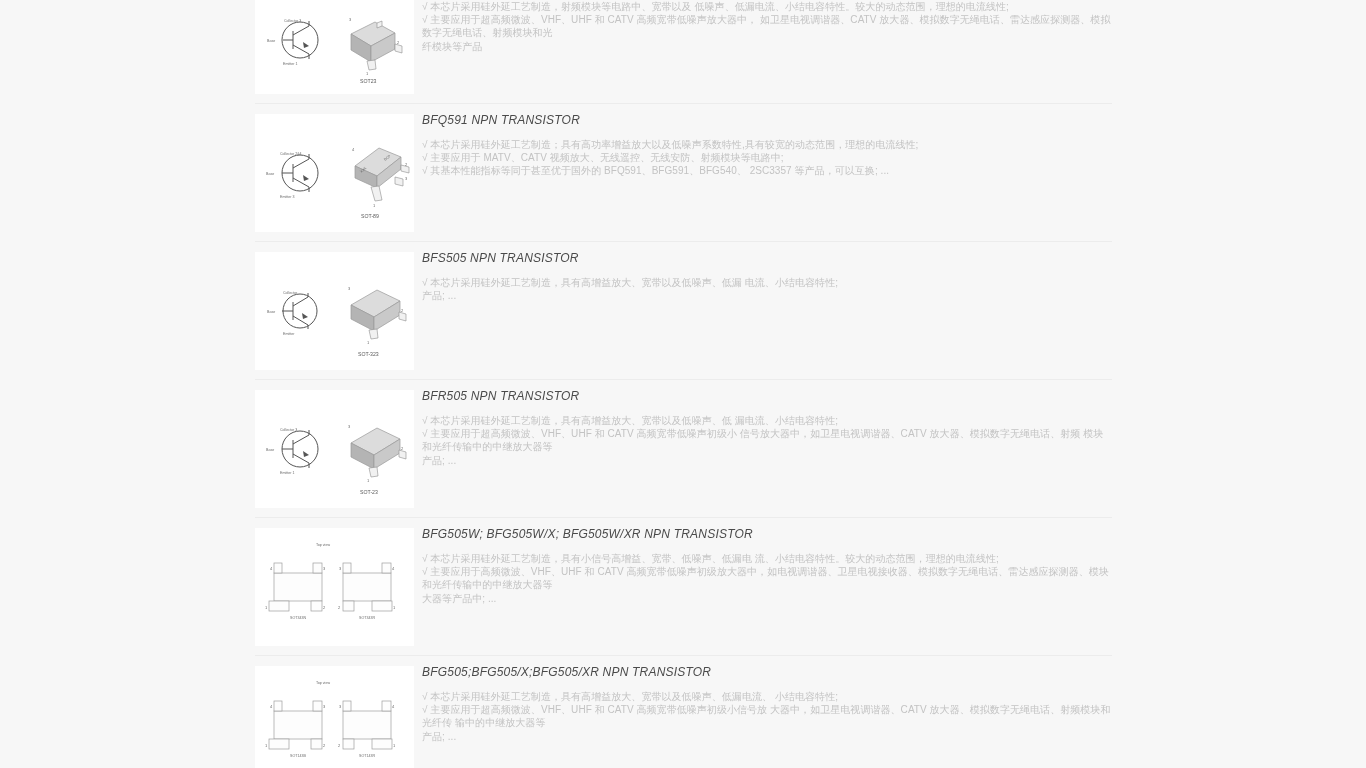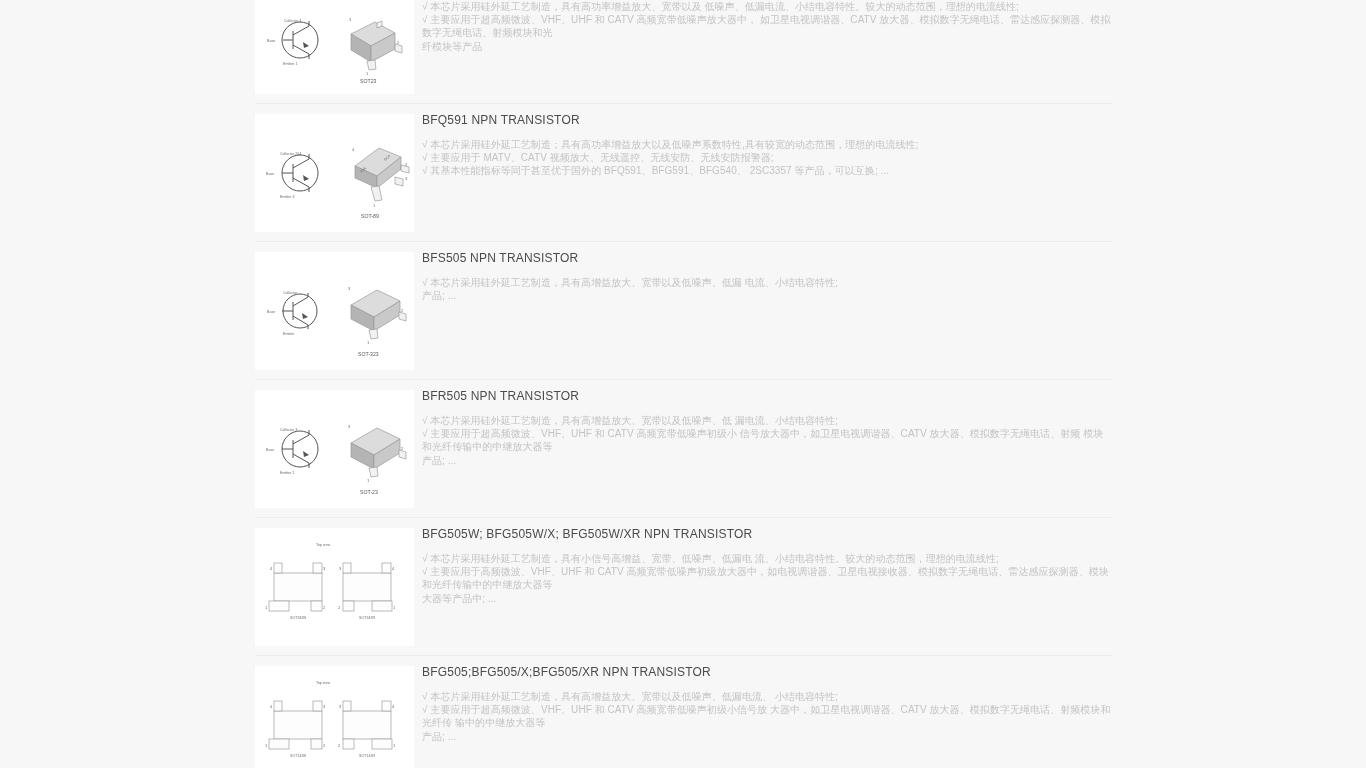--- a/index.html
+++ b/index.html
@@ -57,20 +57,21 @@
   }
 
   .title {
     font-size: 12px;
     color: #4a4a4a;
     font-weight: 400;
     letter-spacing: 0.2px;
     line-height: 17px;
     margin: 0 0 9px 0;
     white-space: nowrap;
+    font-style: italic;
   }
 
   .desc {
     font-size: 10px;
     line-height: 13.2px;
     color: #c3c3c3;
     margin: 0;
     letter-spacing: 0.05px;
   }
   .desc .line { display: block; }
@@ -128,21 +129,21 @@
             <text x="94" y="33" class="capnum">3</text>
             <text x="142" y="56" class="capnum">2</text>
             <text x="111" y="87" class="capnum">1</text>
             <text x="105" y="95" class="cap">SOT23</text>
           </svg>
         </div>
       </div>
       <div class="info" style="padding-top:0;">
 
         <div class="desc">
-          <span class="line">√ 本芯片采用硅外延工艺制造，具有高功率增益放大、宽带以及 低噪声、低漏电流、小结电容特性。较大的动态范围，理想的电流线性;</span>
+          <span class="line">√ 本芯片采用硅外延工艺制造，射频模块等电路中、宽带以及 低噪声、低漏电流、小结电容特性。较大的动态范围，理想的电流线性;</span>
           <span class="line">√ 主要应用于超高频微波、VHF、UHF 和 CATV 高频宽带低噪声放大器中，  如卫星电视调谐器、CATV 放大器、模拟数字无绳电话、雷达感应探测器、模拟数字无绳电话、射频模块和光</span>
           <span class="line">纤模块等产品</span>
         </div>
       </div>
     </div>
 
     <div class="product-row" style="height:138px;">
       <div class="thumb-wrap">
         <div class="thumb">
           <svg viewBox="0 0 159 118" width="159" height="118">
@@ -171,21 +172,21 @@
             <text x="150" y="52" class="capnum">2</text>
             <text x="118" y="93" class="capnum">1</text>
             <text x="106" y="104" class="cap">SOT-89</text>
           </svg>
         </div>
       </div>
       <div class="info">
         <div class="title">BFQ591 NPN TRANSISTOR</div>
         <div class="desc">
           <span class="line">√ 本芯片采用硅外延工艺制造；具有高功率增益放大以及低噪声系数特性,具有较宽的动态范围，理想的电流线性;</span>
-          <span class="line">√ 主要应用于 MATV、CATV 视频放大、无线遥控、无线安防、无线安防报警器;</span>
+          <span class="line">√ 主要应用于 MATV、CATV 视频放大、无线遥控、无线安防、射频模块等电路中;</span>
           <span class="line">√ 其基本性能指标等同于甚至优于国外的 BFQ591、BFG591、BFG540、 2SC3357 等产品，可以互换;  ...</span>
         </div>
       </div>
     </div>
 
     <div class="product-row" style="height:138px;">
       <div class="thumb-wrap">
         <div class="thumb">
           <svg viewBox="0 0 159 118" width="159" height="118">
             <circle cx="45" cy="59" r="17" class="sym"></circle>

